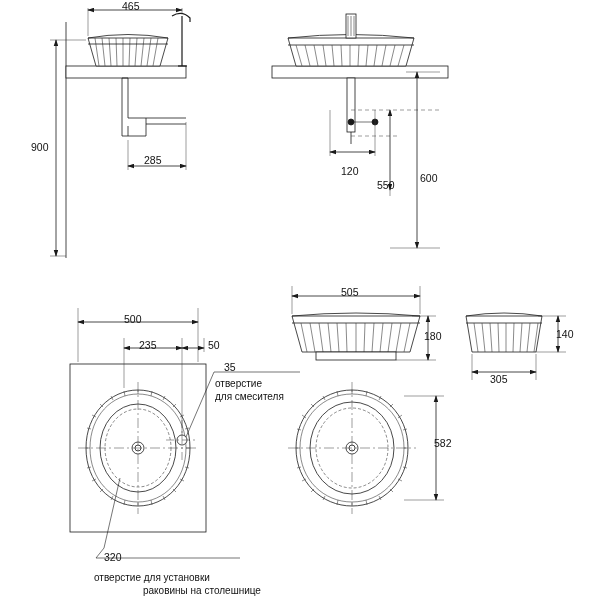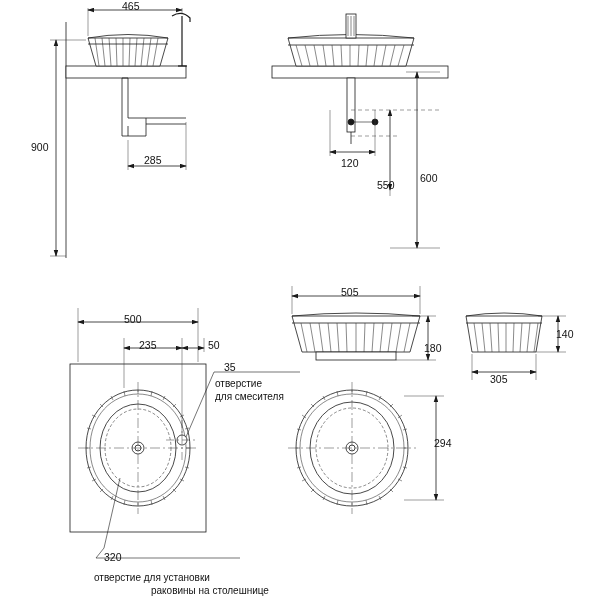--- a/index.html
+++ b/index.html
@@ -339,35 +339,35 @@
         <line x1="436" y1="396" x2="436" y2="500" marker-start="url(#arS)" marker-end="url(#ar)"></line>
       </g>
 
     </g>
   </svg>
 
   <div class="lbl" style="left:122px; top:0px;">465</div>
   <div class="lbl" style="left:31px; top:141px;">900</div>
   <div class="lbl" style="left:144px; top:154px;">285</div>
 
-  <div class="lbl" style="left:341px; top:157px;">120</div>
+  <div class="lbl" style="left:341px; top:165px;">120</div>
   <div class="lbl" style="left:377px; top:179px;">550</div>
   <div class="lbl" style="left:420px; top:172px;">600</div>
 
   <div class="lbl" style="left:124px; top:313px;">500</div>
   <div class="lbl" style="left:139px; top:339px;">235</div>
   <div class="lbl" style="left:208px; top:339px;">50</div>
   <div class="lbl" style="left:224px; top:361px;">35</div>
   <div class="lbl" style="left:104px; top:551px;text-align:center;">320</div>
 
   <div class="lbl" style="left:341px; top:286px;">505</div>
-  <div class="lbl" style="left:424px; top:330px;margin-top:12px;">180</div>
+  <div class="lbl" style="left:424px; top:330px;">180</div>
   <div class="lbl" style="left:556px; top:328px;">140</div>
   <div class="lbl" style="left:490px; top:373px;text-align:right;">305</div>
-  <div class="lbl" style="left:434px; top:437px;">294</div>
+  <div class="lbl" style="left:434px; top:437px;">582</div>
 
   <div class="lbl small" style="left:215px; top:378px;">отверстие</div>
   <div class="lbl small" style="left:215px; top:391px;">для смесителя</div>
 
   <div class="lbl small" style="left:94px; top:572px;">отверстие для установки</div>
-  <div class="lbl small" style="left:151px; top:585px;">раковины на столешнице</div>
+  <div class="lbl small" style="left:143px; top:585px;">раковины на столешнице</div>
 
 </div>
 
 </body></html>

